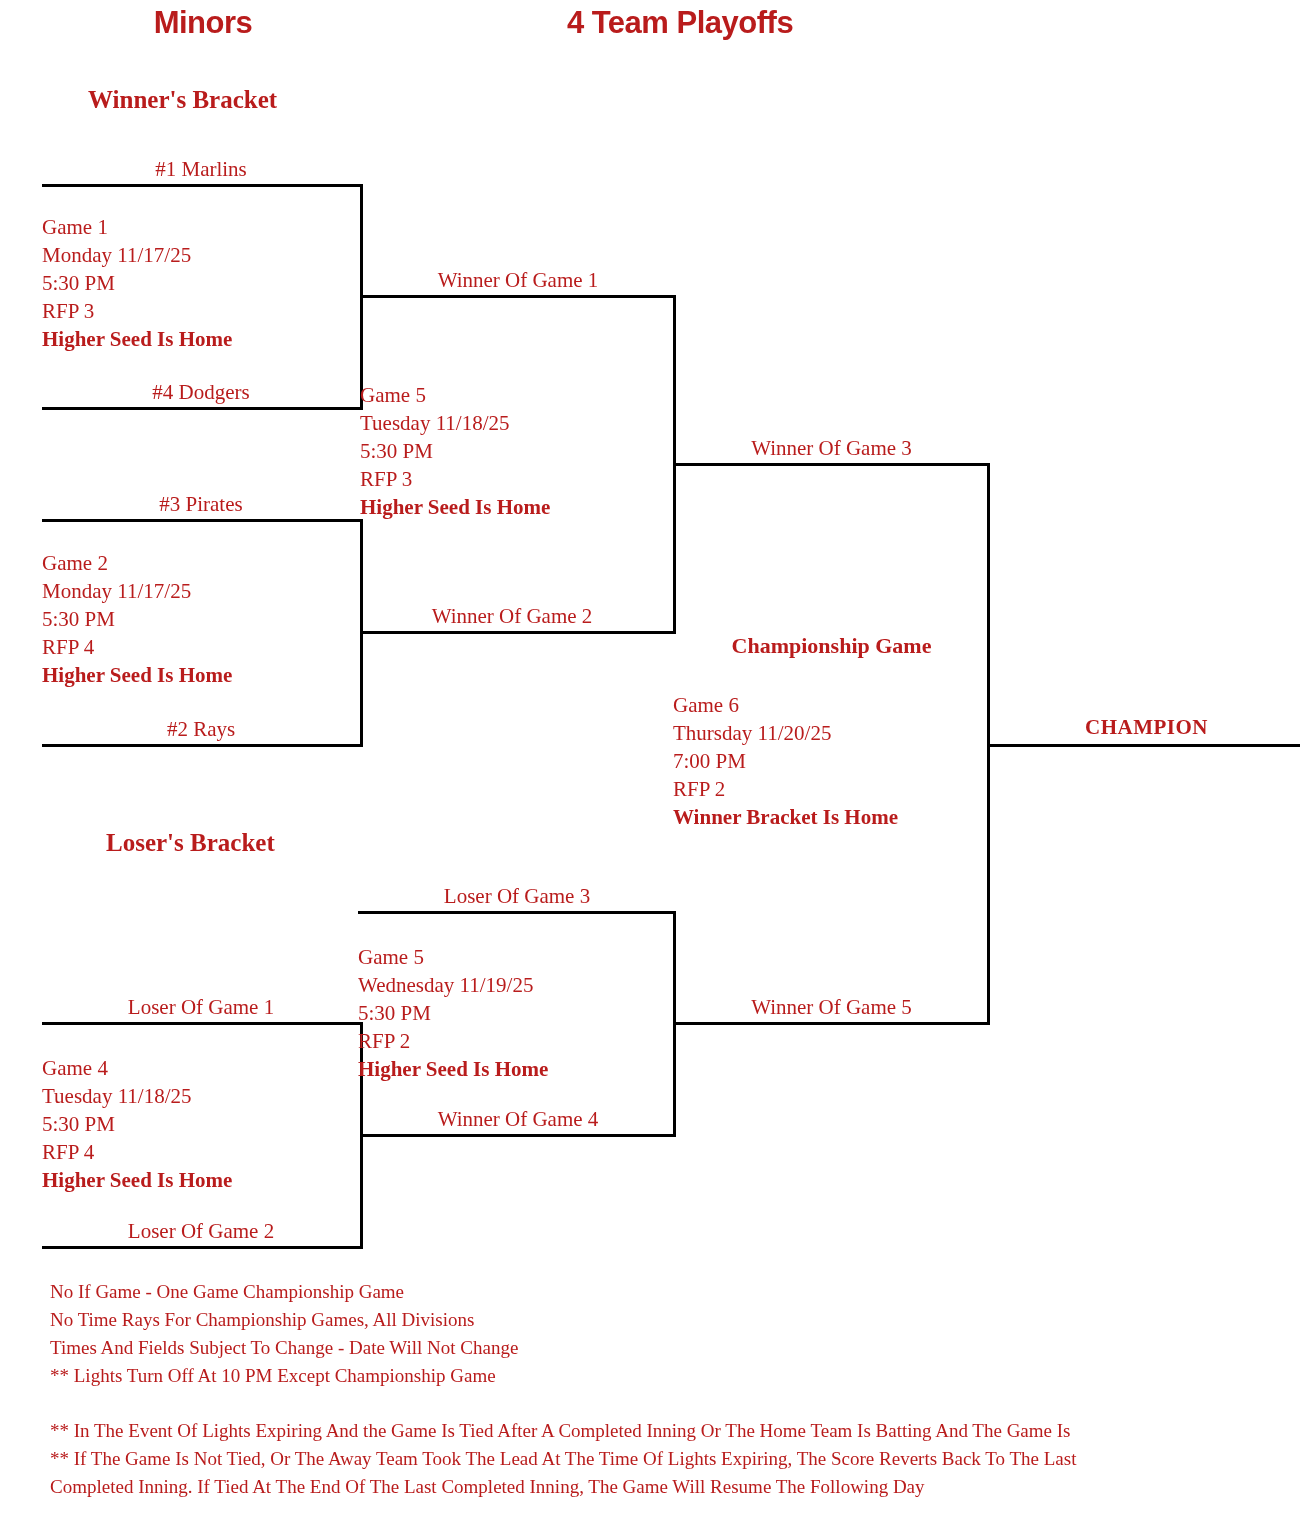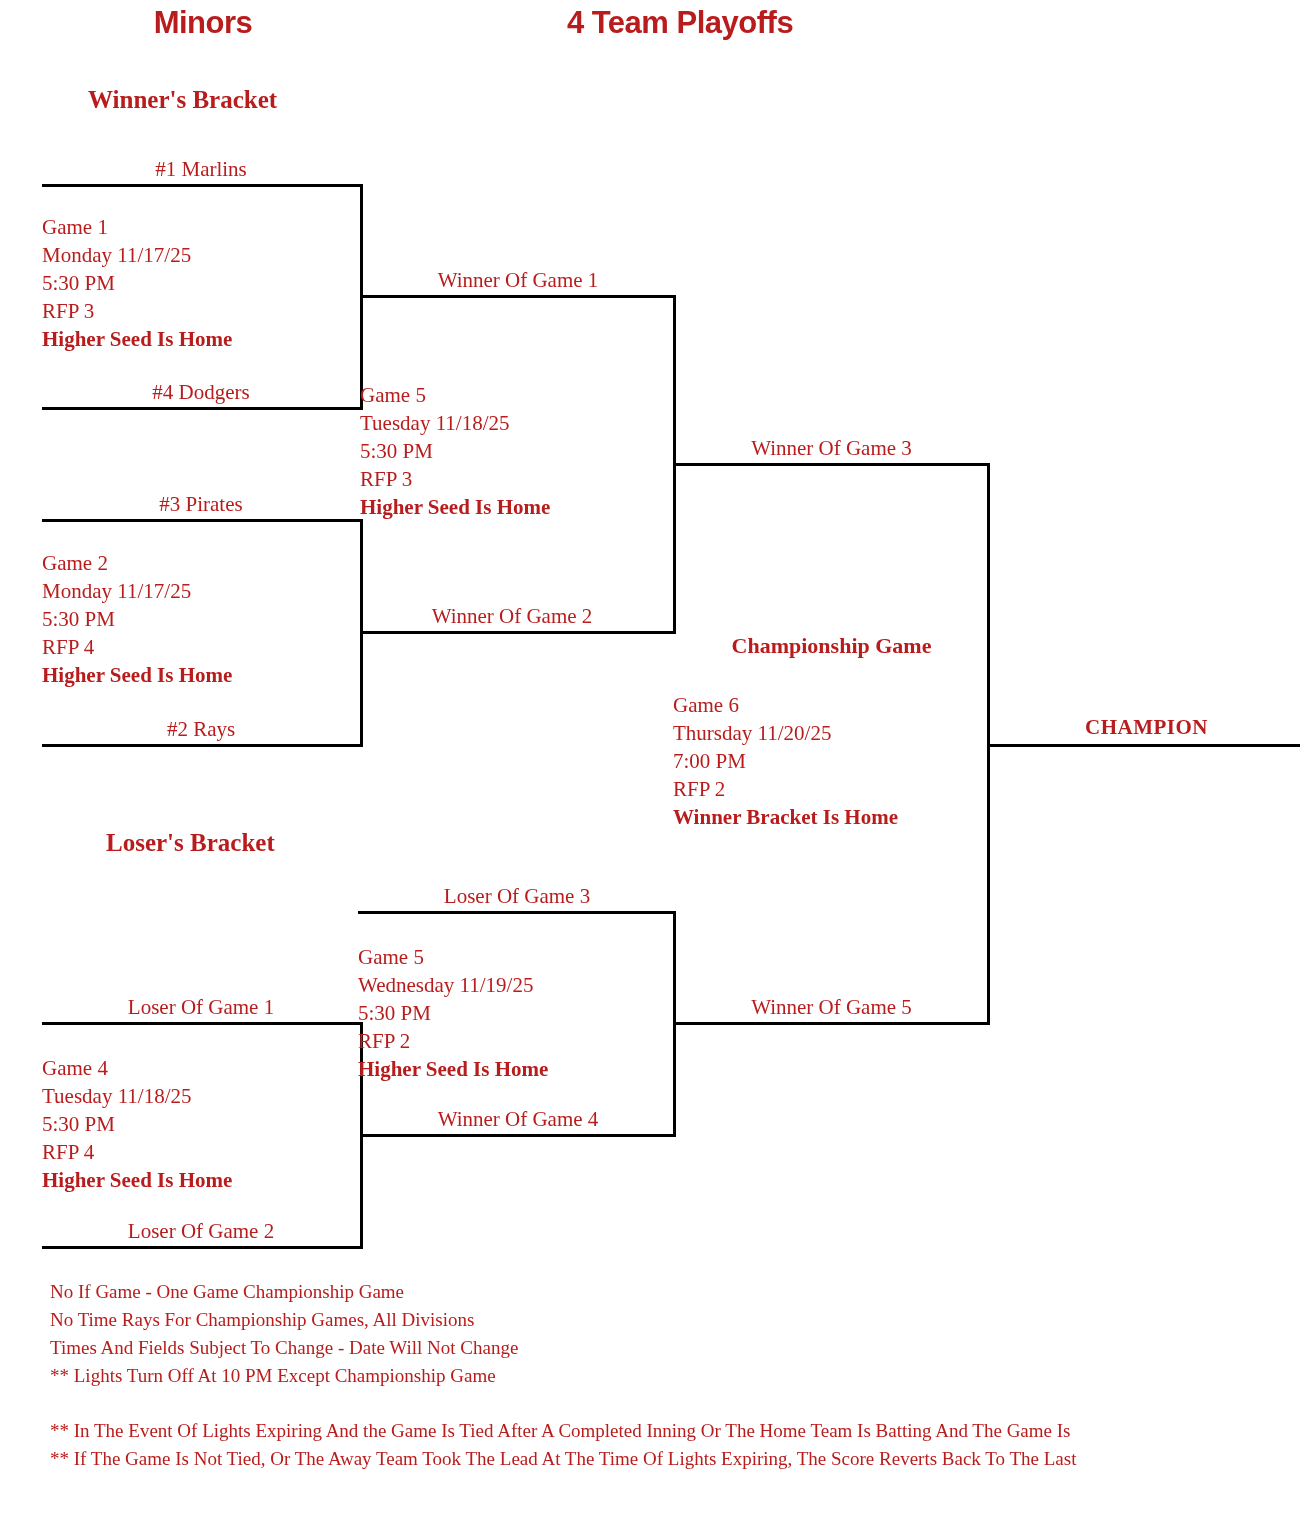--- a/index.html
+++ b/index.html
@@ -127,15 +127,16 @@
   <div class="notes" style="left:30px; top:1278px;">
     <div>No If Game - One Game Championship Game</div>
     <div>No Time Rays For Championship Games, All Divisions</div>
     <div>Times And Fields Subject To Change - Date Will Not Change</div>
     <div>** Lights Turn Off At 10 PM Except Championship Game</div>
   </div>
 
   <div class="notes" style="left:30px; top:1417px;">
     <div>** In The Event Of Lights Expiring And the Game Is Tied After A Completed Inning Or The Home Team Is Batting And The Game Is</div>
     <div>** If The Game Is Not Tied, Or The Away Team Took The Lead At The Time Of Lights Expiring, The Score Reverts Back To The Last</div>
+    <div>Completed Inning.  If Tied At The End Of The Last Completed Inning, The Game Will Resume The Following Day</div>
   </div>
 
 </div>
 
 </body></html>

